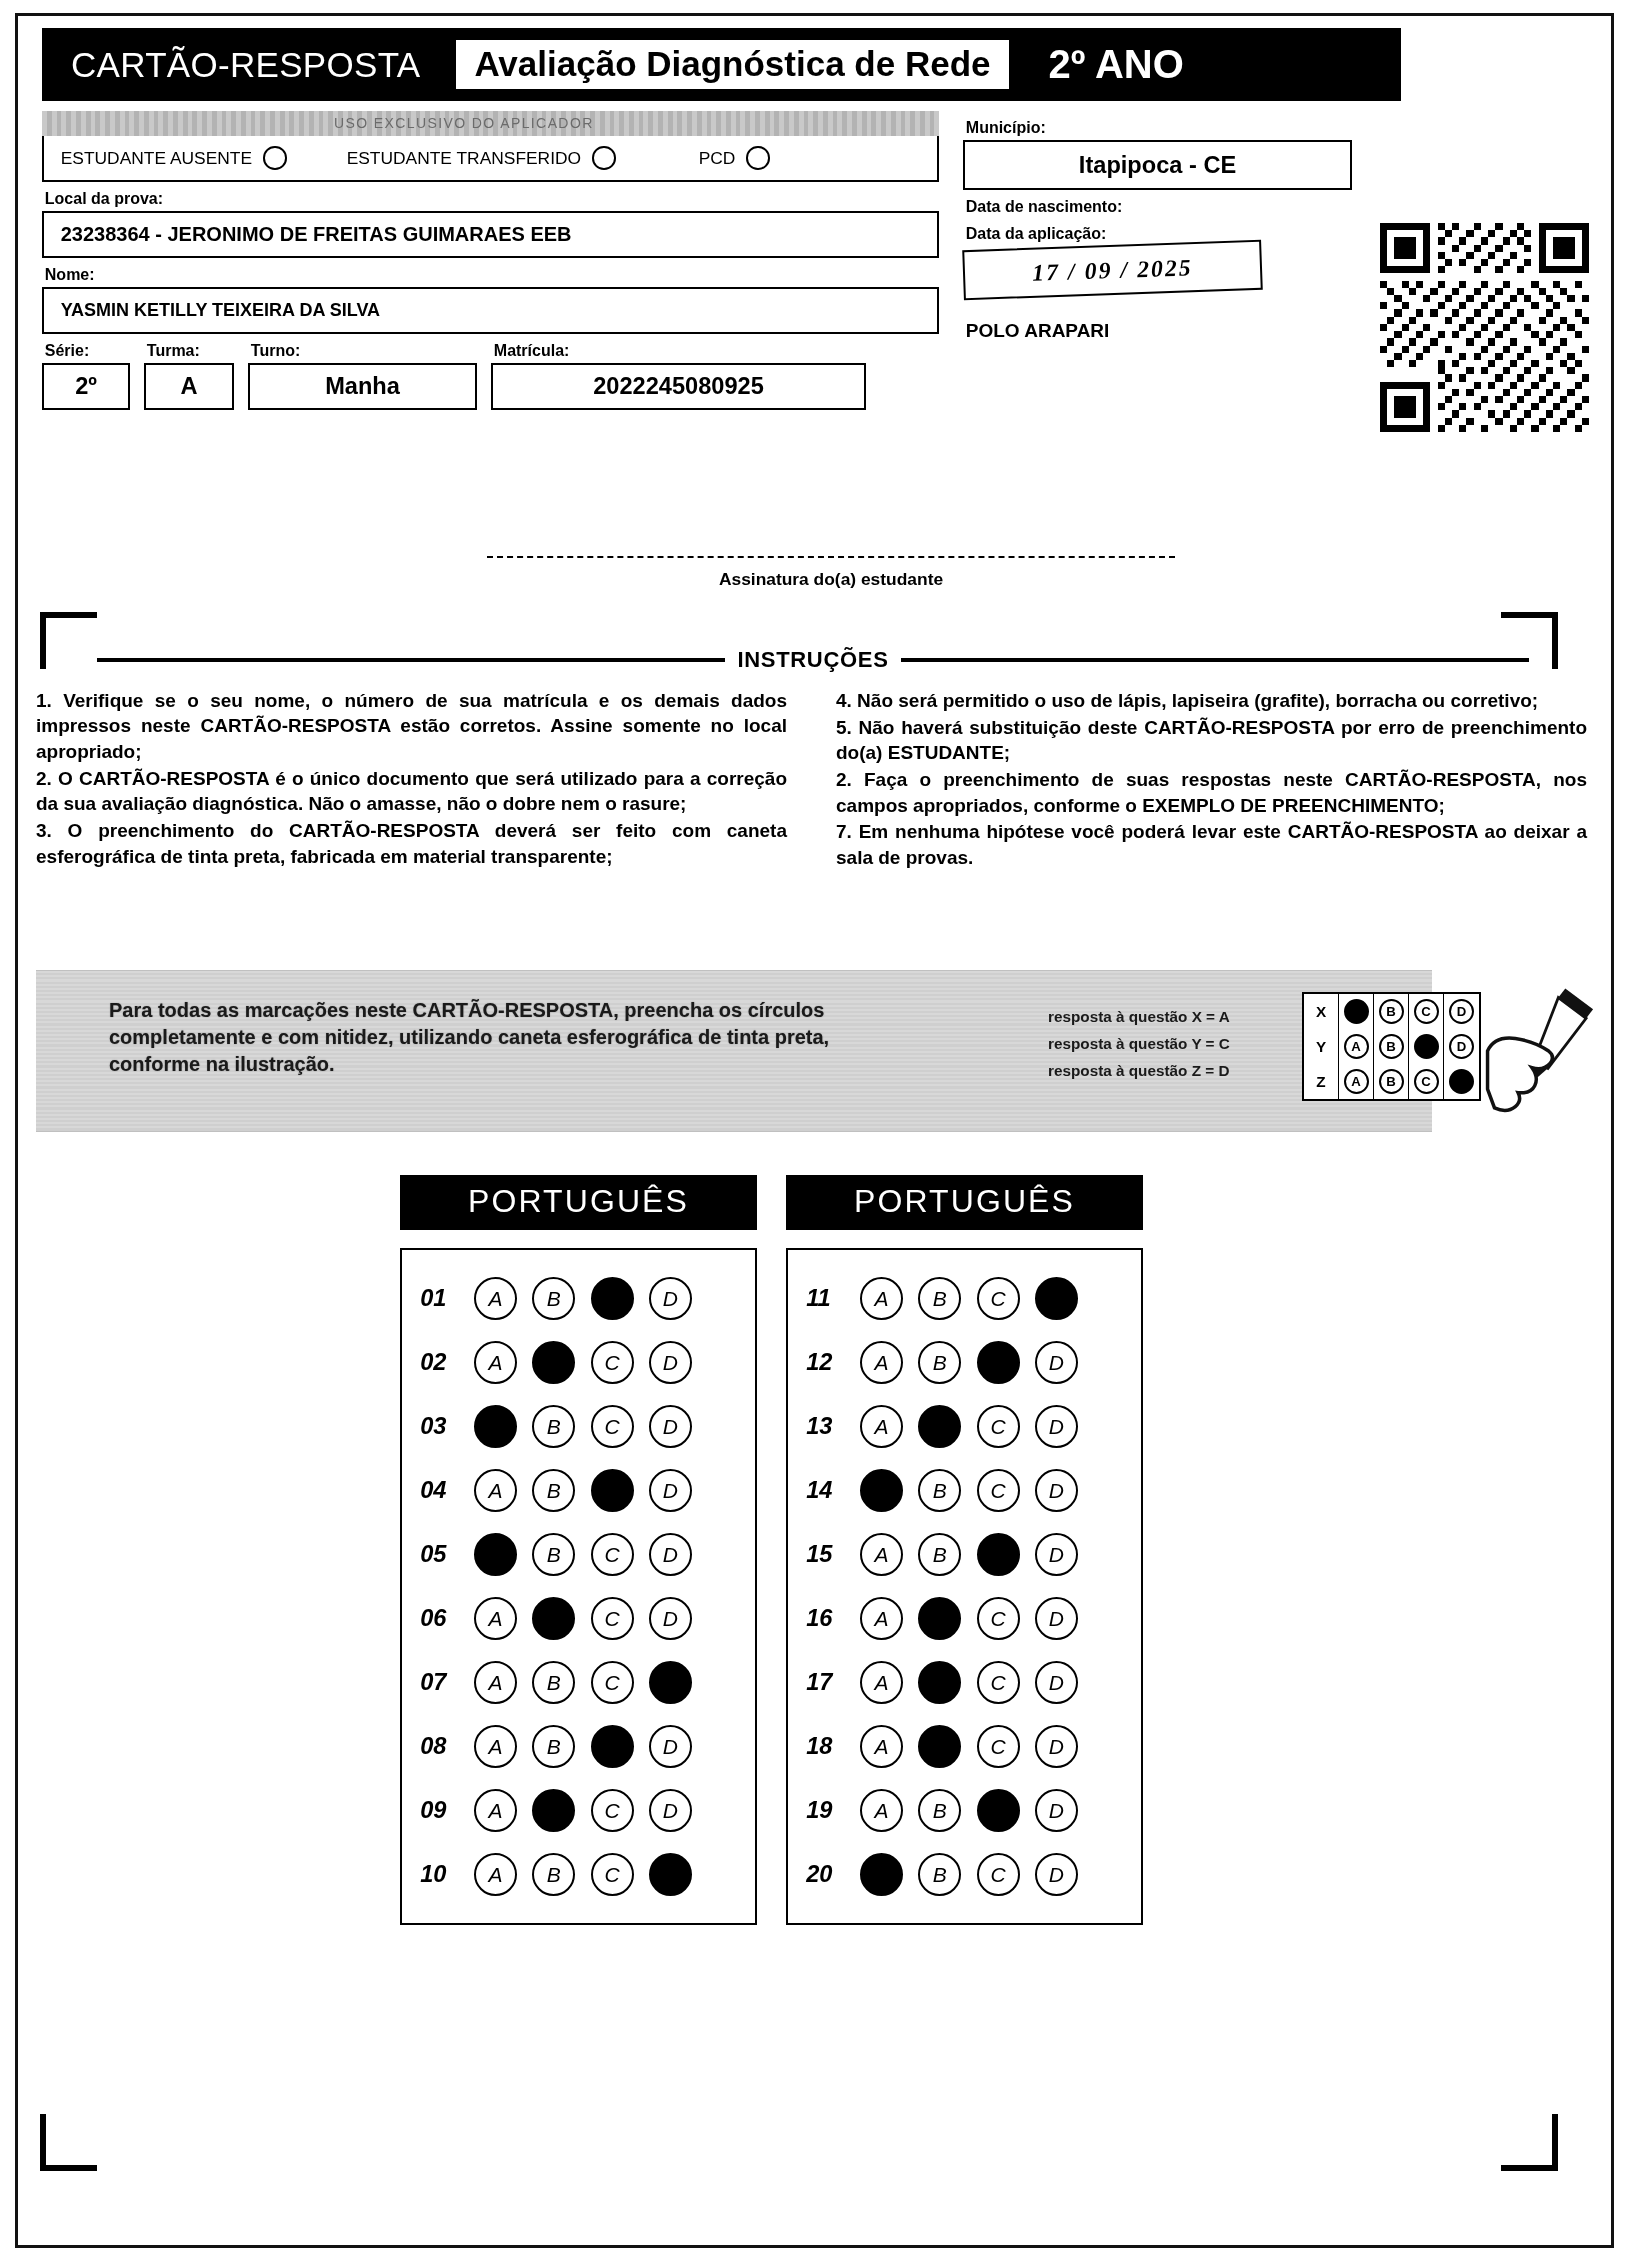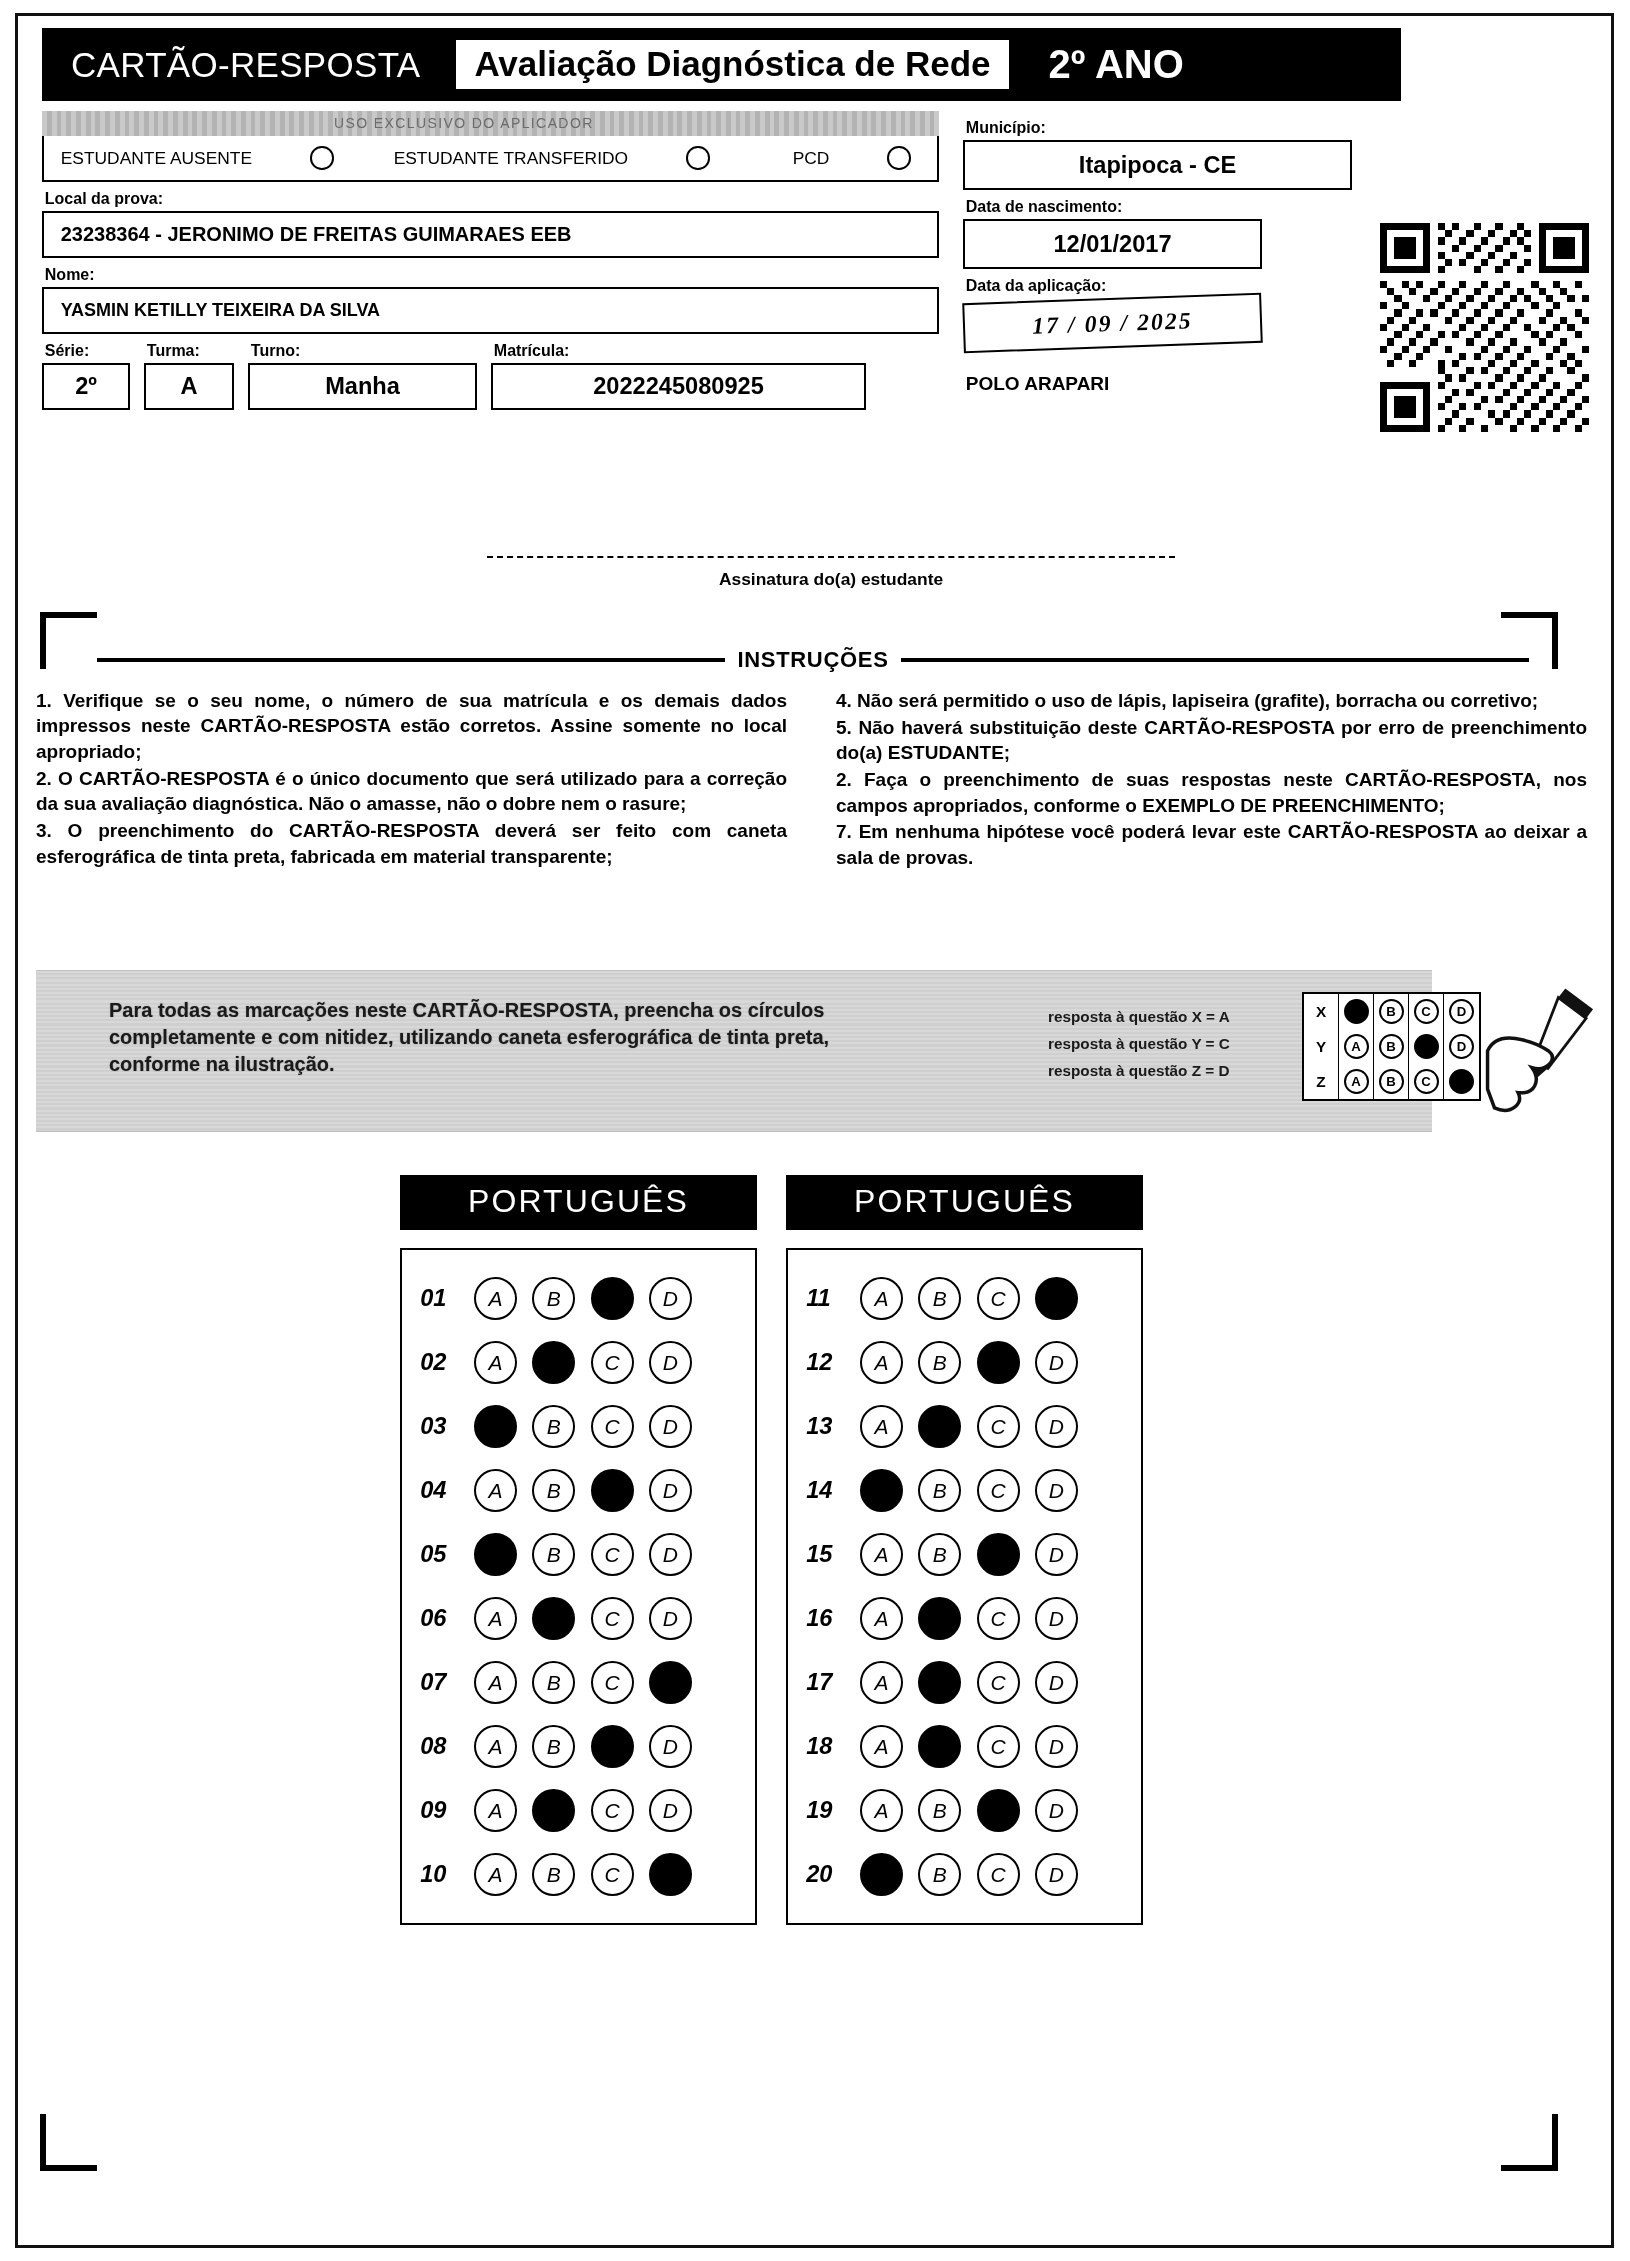--- a/index.html
+++ b/index.html
@@ -94,21 +94,20 @@
     display: flex;
     align-items: center;
     padding: 0 16.7px;
     box-sizing: border-box;
   }
   .status-item {
     display: flex;
     align-items: center;
     font-size: 17.4px;
     white-space: nowrap;
-    gap: 47px;
   }
   .bubble-sm {
     display: inline-block;
     width: 23.6px;
     height: 23.6px;
     border: 2.1px solid #000;
     border-radius: 50%;
     margin-left: 11px;
     box-sizing: border-box;
   }
@@ -401,21 +400,20 @@
         <div class="fieldbox center-val">2022245080925</div>
       </div>
     </div>
   </div>
 
   <div class="right-col">
     <span class="fieldlabel">Município:</span>
     <div class="fieldbox center-val">Itapipoca - CE</div>
 
     <span class="fieldlabel">Data de nascimento:</span>
-    <div class="fieldbox center-val" style="width:299px">12/01/2017</div>
 
     <span class="fieldlabel">Data da aplicação:</span>
     <div class="fieldbox center-val handwrite" style="width:299px">17 / 09 / 2025</div>
 
     <div class="polo">POLO ARAPARI</div>
   </div>
 
   <div class="qr">
     <svg width="209" height="209" viewBox="0 0 29 29" shape-rendering="crispEdges">
       <rect width="29" height="29" fill="#fff"></rect>

